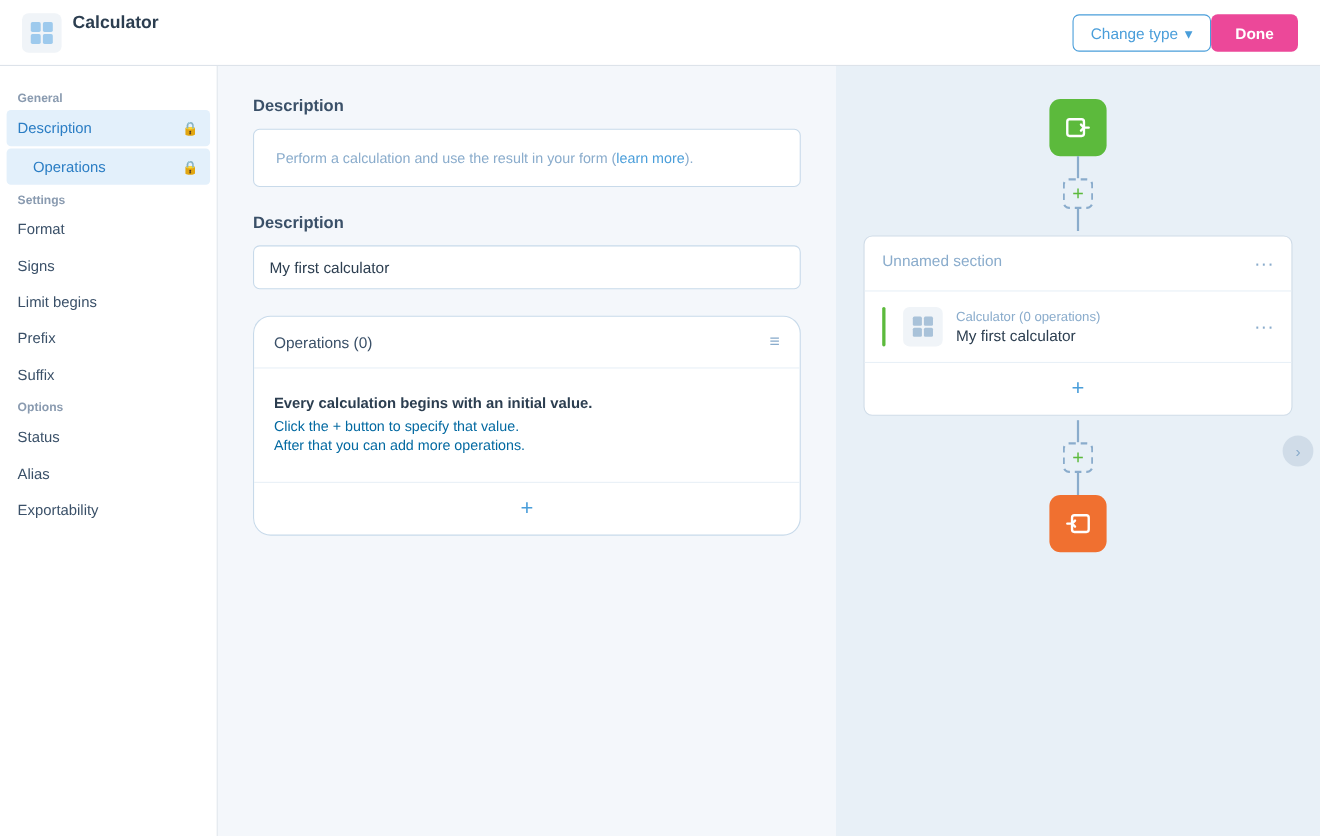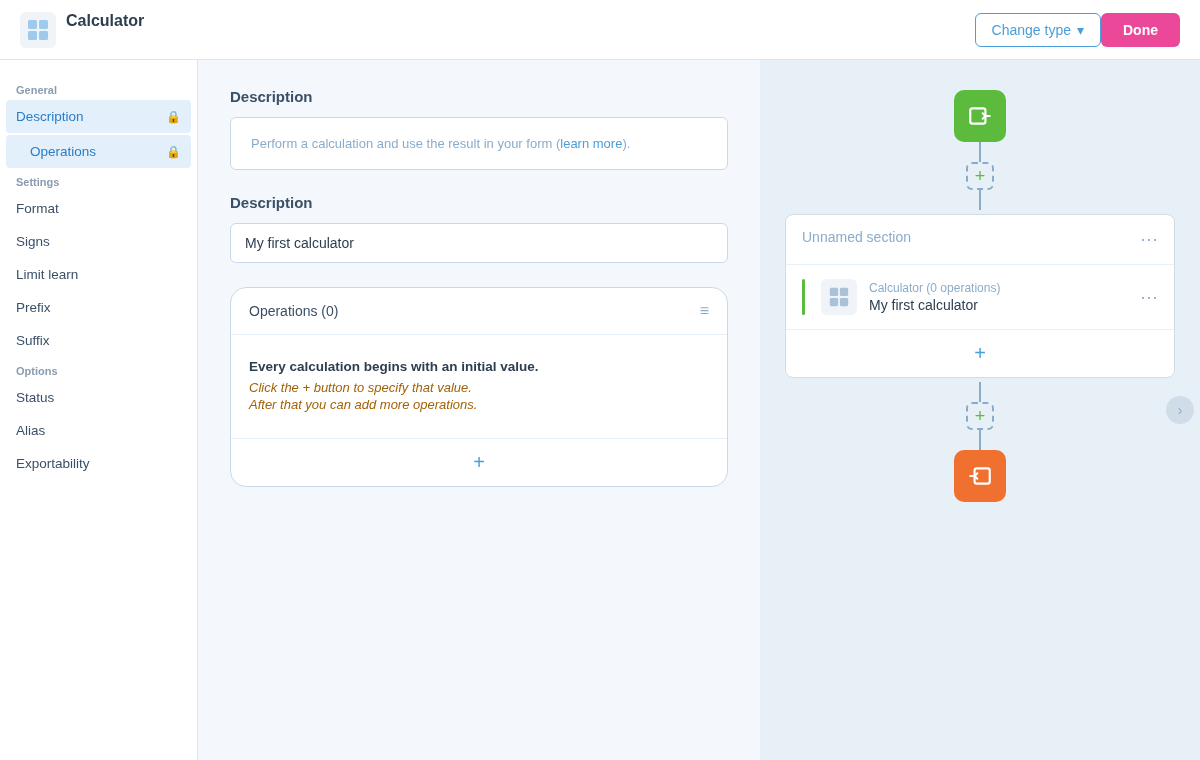--- a/index.html
+++ b/index.html
@@ -69,21 +69,21 @@
     .operations-header {
       display: flex; align-items: center; justify-content: space-between;
       padding: 14px 18px; border-bottom: 1px solid #e8f0f7;
     }
     .operations-header-title { font-size: 14px; color: #3a5068; }
     .operations-menu-icon { color: #8aaccc; cursor: pointer; font-size: 16px; }
     .operations-empty {
       padding: 24px 18px; 
     }
     .operations-empty .bold-line { font-weight: 700; font-size: 13.5px; color: #2c3e50; margin-bottom: 6px; }
-    .operations-empty .normal-line { font-size: 13px; color: #a16207; margin-bottom: 2px; font-style: italic; }
+    .operations-empty .normal-line { font-size: 13px; color: #0369a1; margin-bottom: 2px; }
     .operations-add-btn {
       display: flex; align-items: center; justify-content: center;
       padding: 12px; border-top: 1px solid #e8f0f7;
       color: #4a9eda; font-size: 20px; cursor: pointer;
     }
 
     
     .right-panel {
       width: 440px; background: #e8f0f7; position: relative; overflow: hidden; flex-shrink: 0;
     }
@@ -185,21 +185,21 @@
     </div>
 
     <div class="sidebar-section-label">Settings</div>
     <div class="sidebar-item">
       <span>Format</span>
     </div>
     <div class="sidebar-item">
       <span>Signs</span>
     </div>
     <div class="sidebar-item">
-      <span>Limit learn</span>
+      <span>Limit begins</span>
     </div>
     <div class="sidebar-item">
       <span>Prefix</span>
     </div>
     <div class="sidebar-item">
       <span>Suffix</span>
     </div>
 
     <div class="sidebar-section-label">Options</div>
     <div class="sidebar-item">

